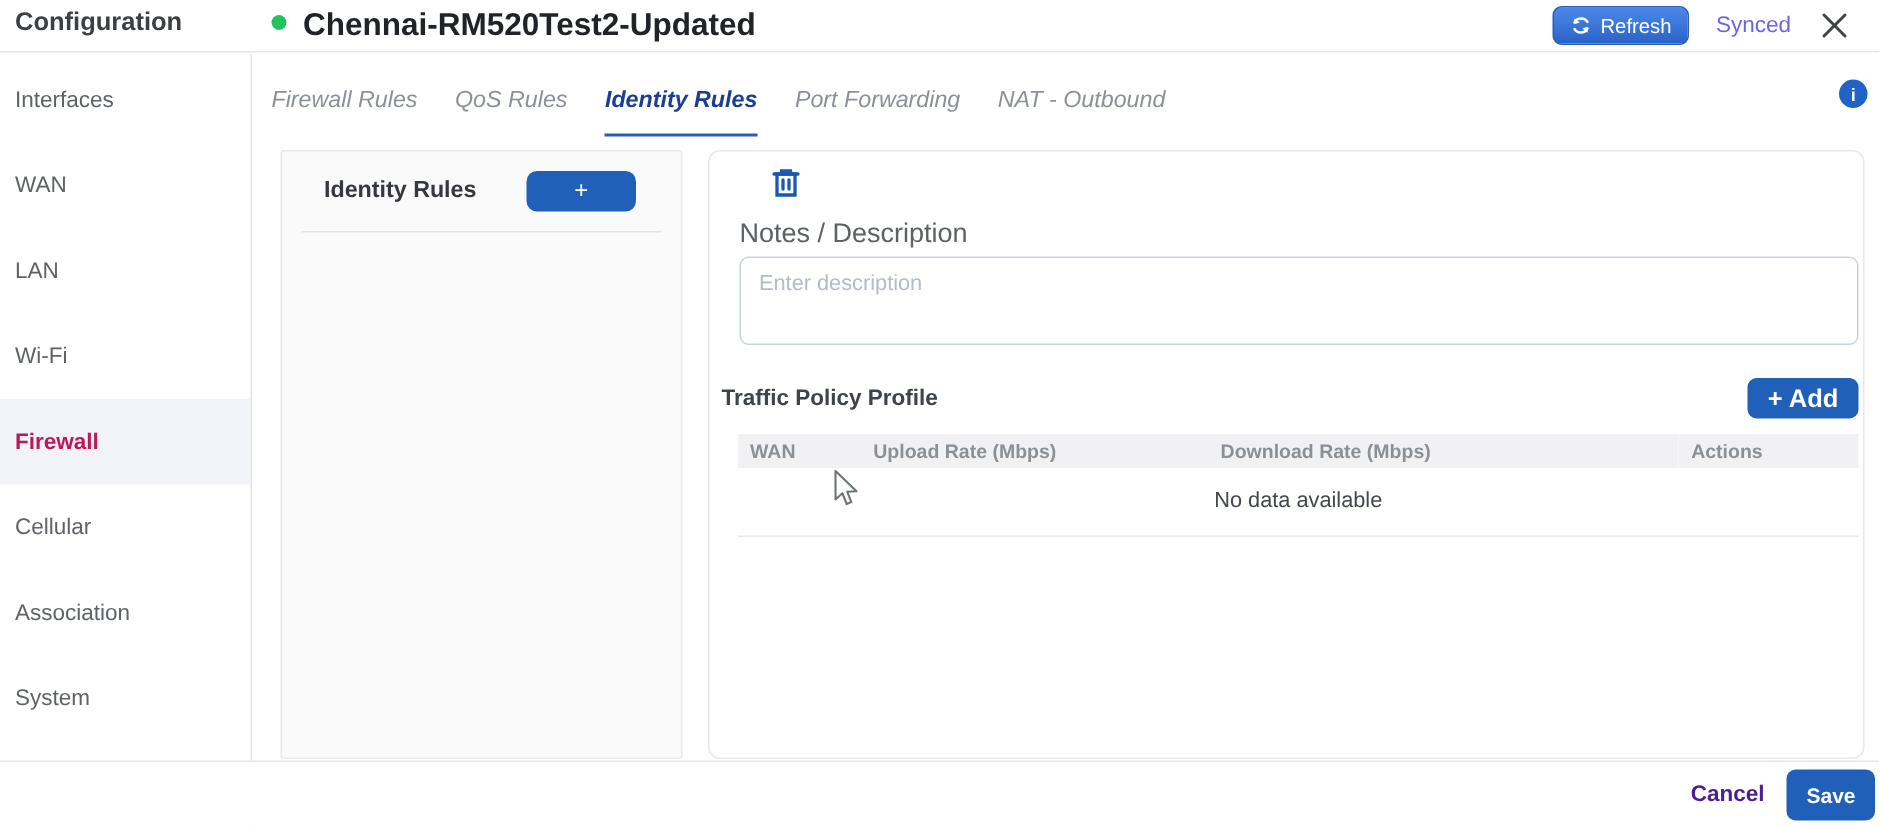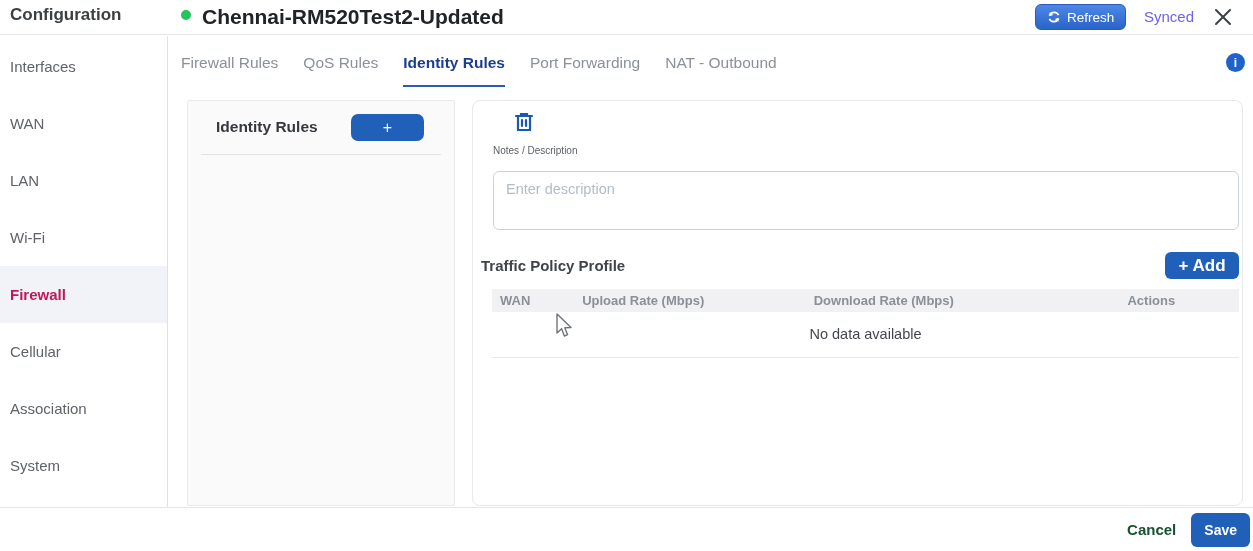--- a/index.html
+++ b/index.html
@@ -21,56 +21,56 @@
 
   
   .sidebar { position:absolute; left:0; top:36px; width:168px; height:515px;
     border-right:1px solid #e0e2e5; background:#fff; padding-top:2px; }
   .side-item { height:57px; display:flex; align-items:center; padding-left:10px;
     font-size:15px; color:#5f6368; cursor:pointer; }
   .side-item.active { background:#f1f3f8; color:#be185d; font-weight:bold; }
 
   
   .tabs { position:absolute; left:169px; top:35px; right:0; height:56px;
-    display:flex; gap:25px; padding-left:12px; align-items:center; padding-top:14px; background:#fff; }
+    display:flex; gap:25px; padding-left:12px; align-items:flex-end; padding-top:14px; background:#fff;font-style:italic; }
   .tab { font-size:15.5px; color:#8b9099; padding-bottom:13px; border-bottom:2.5px solid transparent; cursor:pointer; white-space:nowrap; }
   .tab.active { color:#1c3e91; font-weight:bold; border-bottom-color:#2b5cb4; }
   .info-icon { position:absolute; left:1226px; top:53px; width:19px; height:19px; border-radius:50%;
     background:#2063c8; color:#fff; font-size:12px; font-weight:bold; display:flex; align-items:center; justify-content:center; cursor:pointer; }
 
   
   .list-panel { position:absolute; left:187px; top:100px; width:268px; height:406px;
     background:#fafafa; border:1px solid #e9eaec; border-radius:2px; }
   .list-title { position:absolute; left:28px; top:17px; font-size:15.5px; font-weight:bold; color:#35383d; }
   .plus-btn { position:absolute; right:30px; top:13px; width:73px; height:27px; border:none; border-radius:7px;
     background:#2160b8; color:#fff; font-size:16px; line-height:25px; text-align:center; cursor:pointer; }
   .list-divider { position:absolute; left:13px; right:13px; top:53px; height:1px; background:#e3e3e4; }
 
   
   .detail-panel { position:absolute; left:472px; top:100px; width:771px; height:406px;
     background:#fff; border:1px solid #e6e8eb; border-radius:8px; }
   .trash-btn { position:absolute; left:38px; top:9px; width:26px; height:26px; background:none; border:none; cursor:pointer; }
-  .notes-label { position:absolute; left:20px; top:44px; font-size:10px; color:#5c6166; }
+  .notes-label { position:absolute; left:20px; top:44px; font-size:18px; color:#5c6166; }
   .notes-area { position:absolute; left:20px; top:70px; width:746px; height:59px;
     border:1px solid #c8d3e0; border-radius:6px; resize:none; padding:9px 12px;
     font-family:Liberation Sans, sans-serif; font-size:14.5px; color:#333; }
   .notes-area::placeholder { color:#b4bcc8; }
   .traffic-title { position:absolute; left:8px; top:156px; font-size:15px; font-weight:bold; color:#3f434a; }
   .add-btn { position:absolute; left:692px; top:151px; width:74px; height:27px; border:none; border-radius:6px;
     background:#2160b8; color:#fff; font-size:17px; font-weight:bold; cursor:pointer; }
   .tpp-table { position:absolute; left:19px; top:188px; width:747px; border-collapse:collapse; table-layout:fixed; }
   .tpp-table th { background:#f1f1f3; height:23px; font-size:13px; font-weight:bold; color:#8a9097;
     text-align:left; padding-left:8px; white-space:nowrap; overflow:hidden; }
   .tpp-table td { height:45px; text-align:center; font-size:14.5px; color:#43474d; border-bottom:1px solid #e7e9ec; }
   .c1{width:11%;} .c2{width:31%;} .c3{width:42%;} .c4{width:16%;}
 
   
   .footer { position:absolute; left:0; top:507px; width:1253px; height:44px; background:#fff;
     border-top:1px solid #e4e6e9; display:flex; align-items:center; justify-content:flex-end; gap:15px; padding-right:3px; }
-  .cancel-btn { background:none; border:none; font-size:15px; font-weight:bold; color:#14532d; cursor:pointer; }
+  .cancel-btn { background:none; border:none; font-size:15px; font-weight:bold; color:#4c1d95; cursor:pointer; }
   .save-btn { border:none; border-radius:6px; background:#2160b8; color:#fff; font-size:14px; font-weight:bold;
     padding:9px 13px; cursor:pointer; }
 
   .cursor { position:absolute; left:553px; top:312px; pointer-events:none; }
 </style>
 </head>
 <body>
 
 <div class="stage">
 

